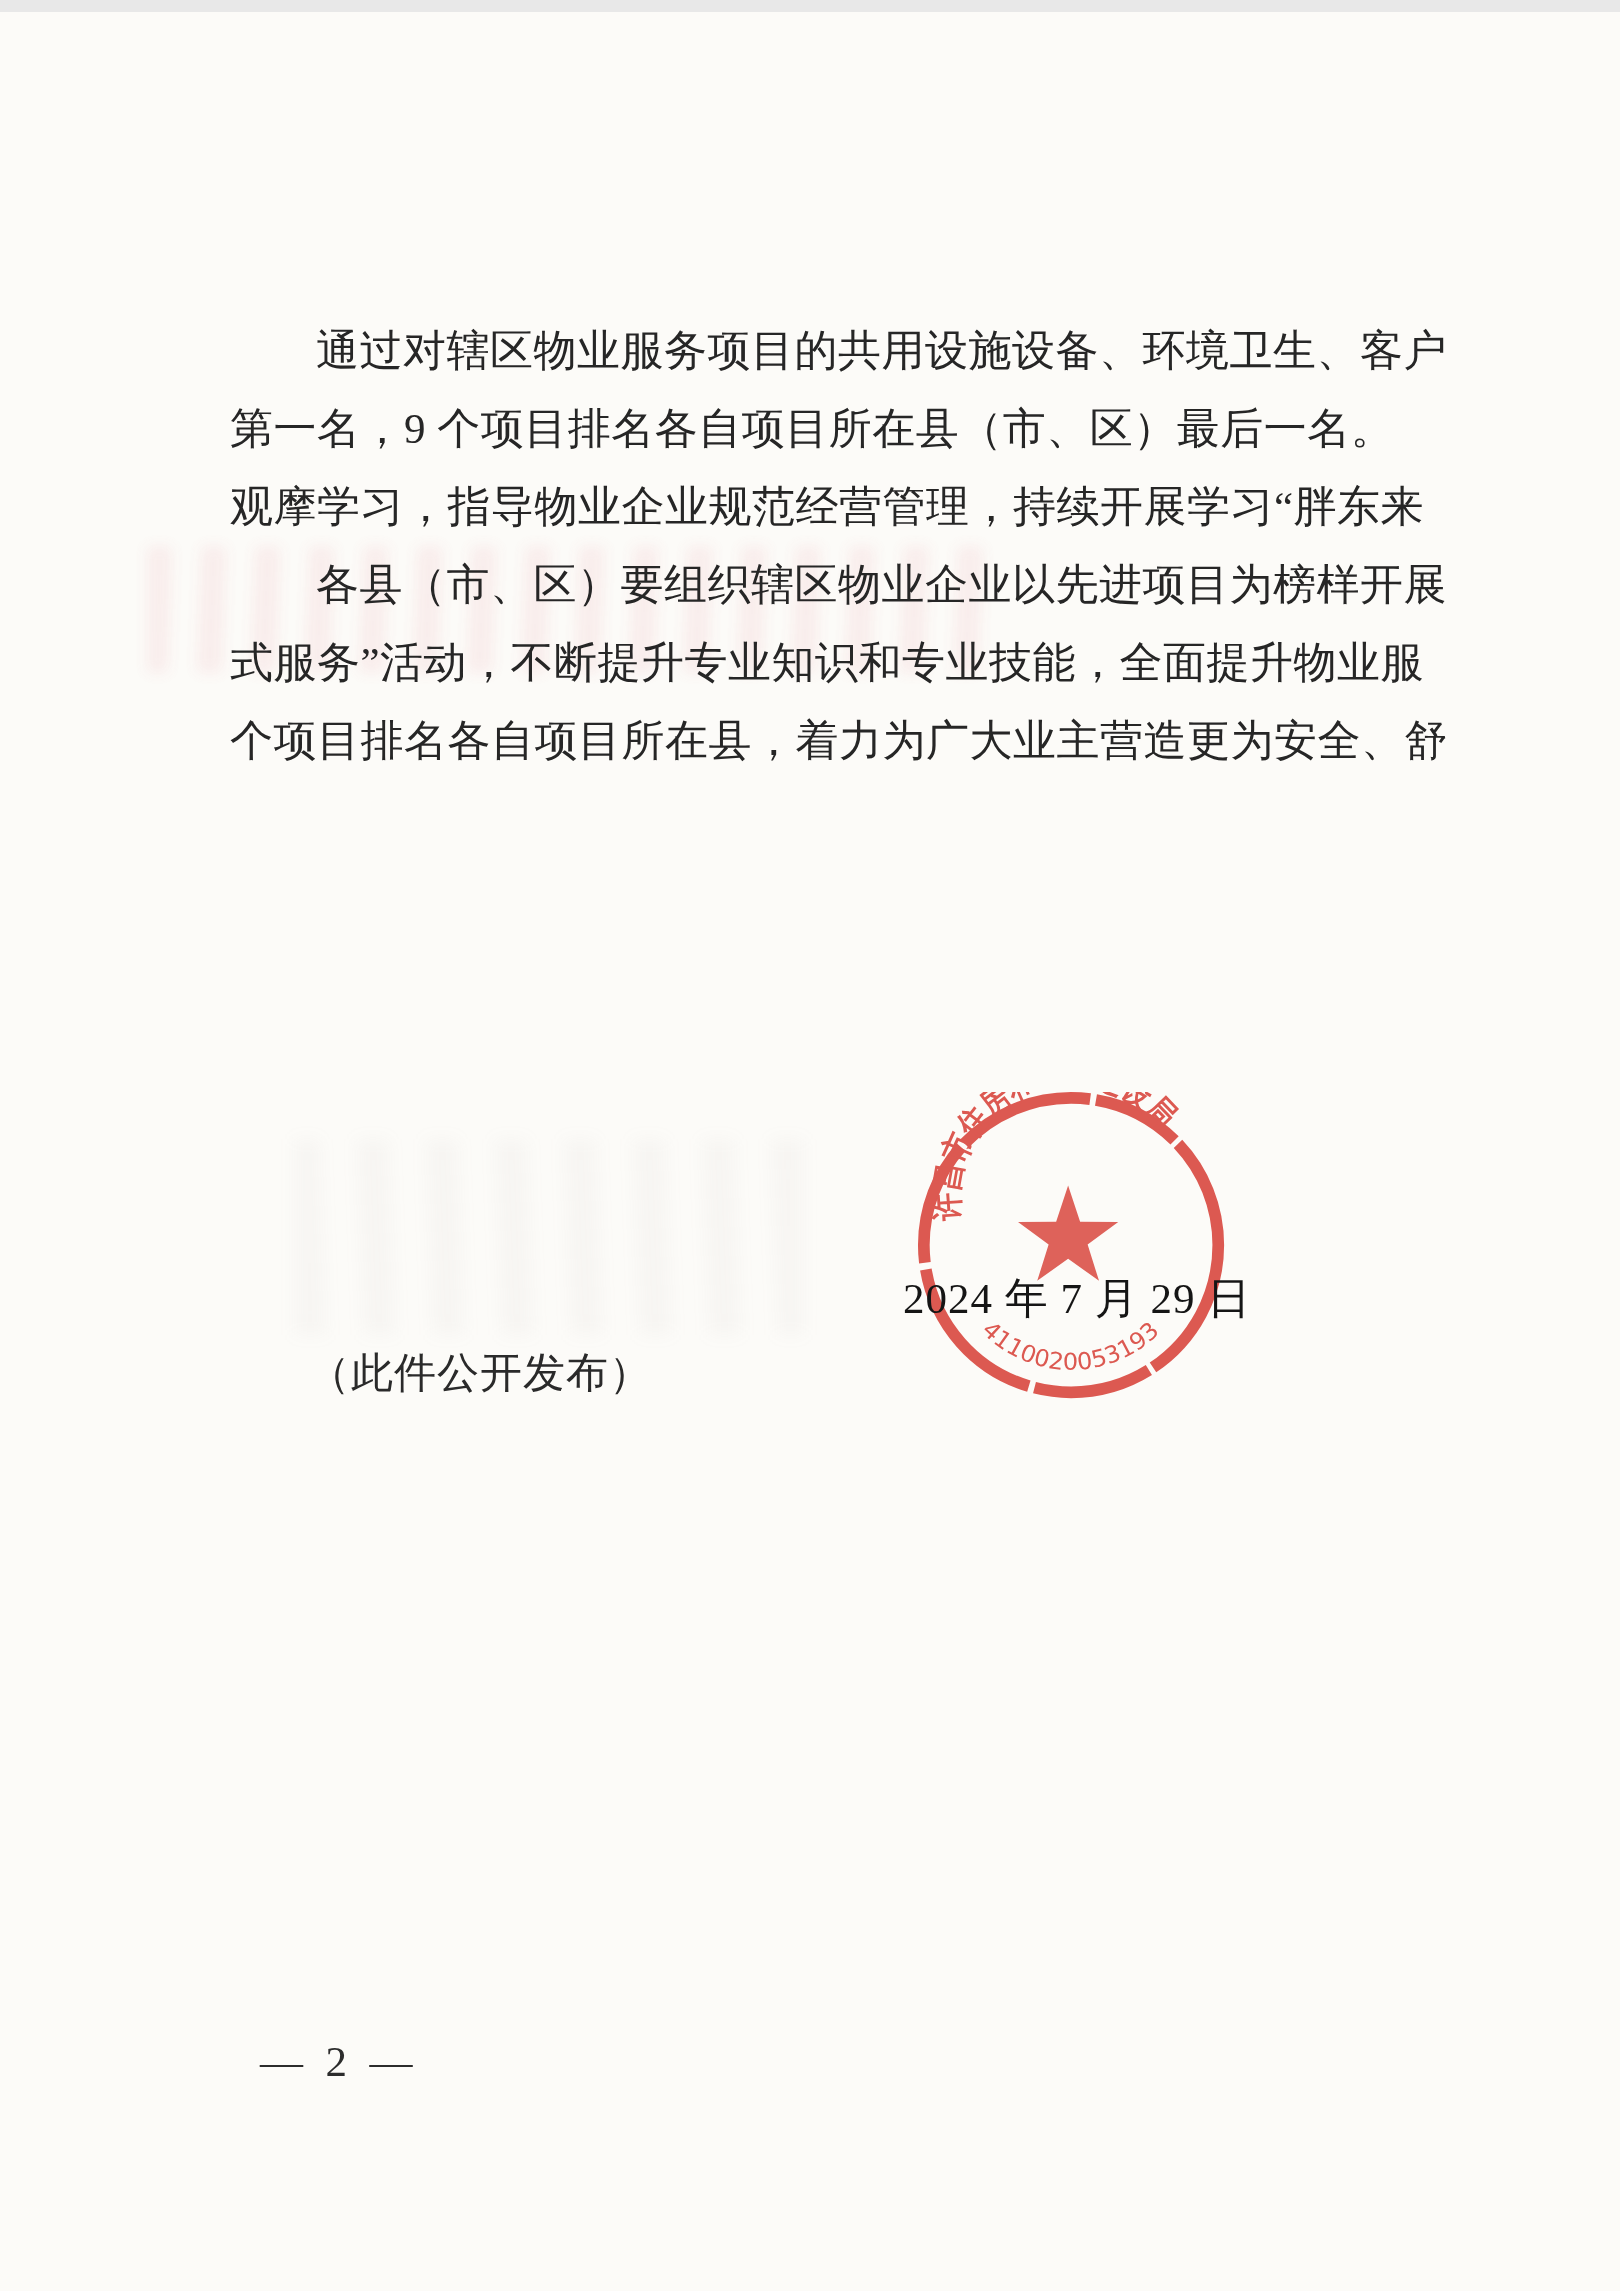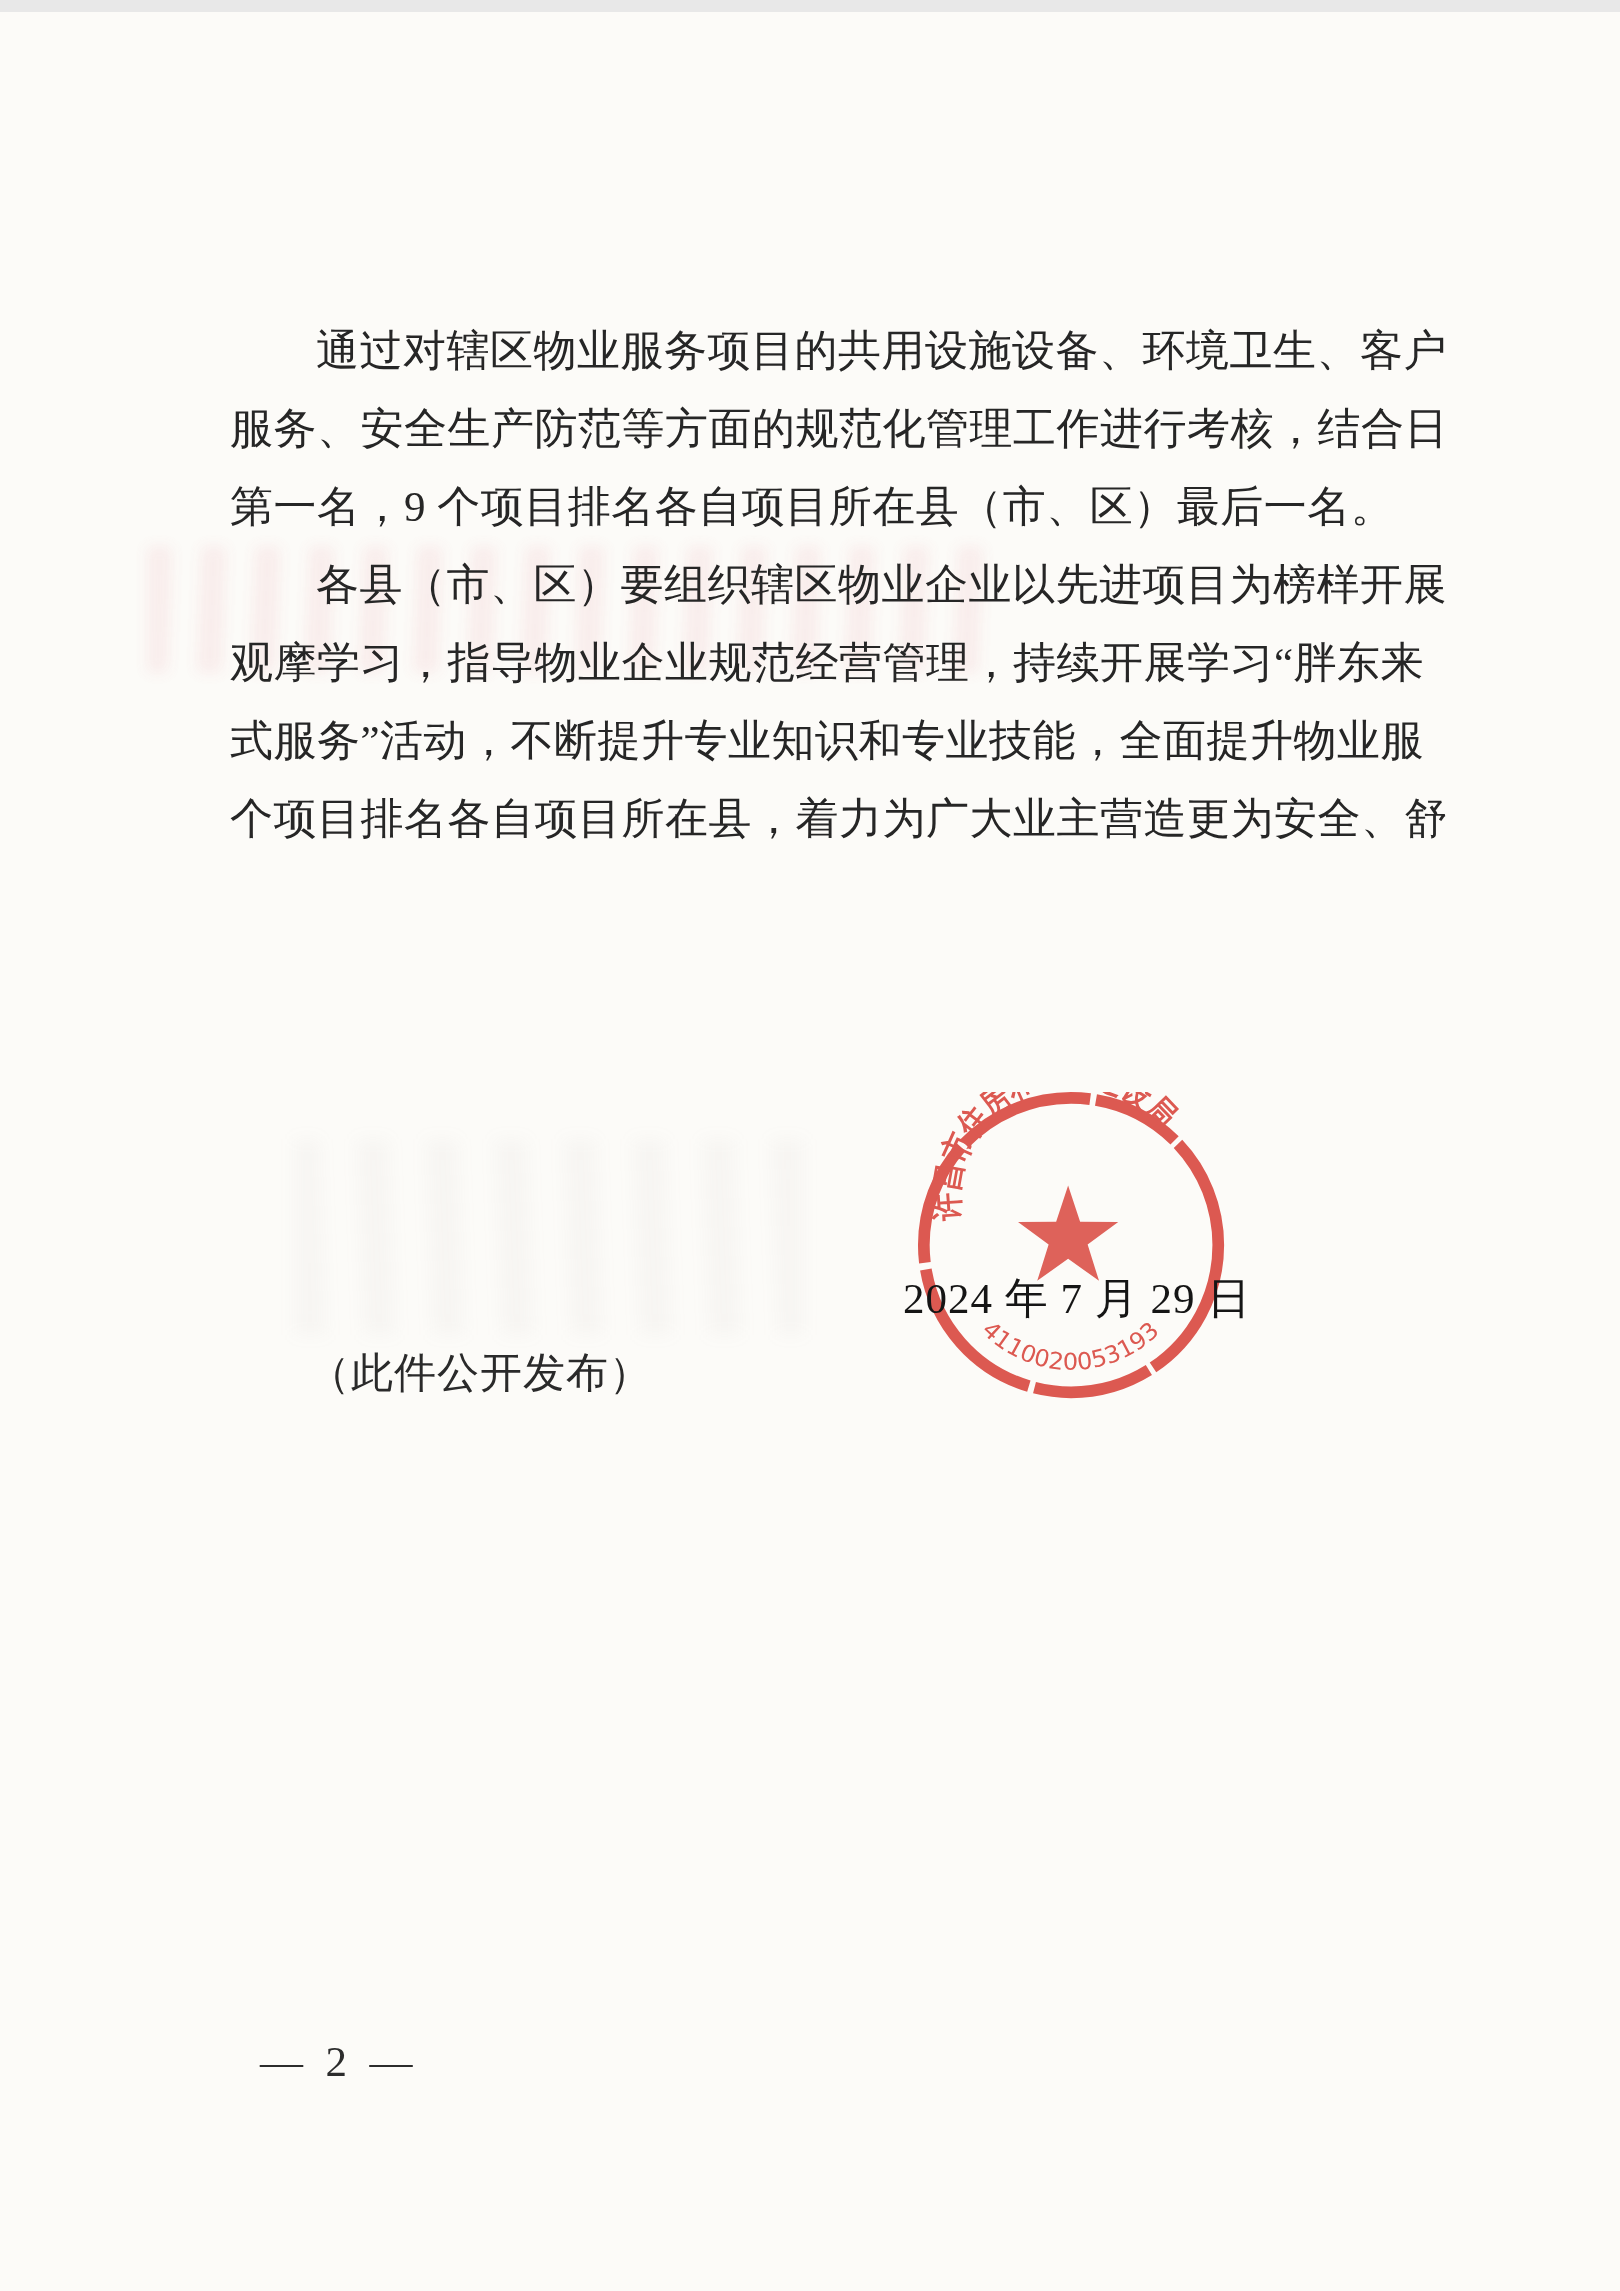--- a/index.html
+++ b/index.html
@@ -84,24 +84,23 @@
 </head>
 <body>
 
 <div class="page">
 
   <div class="bleed bleed-a"></div>
   <div class="bleed bleed-b"></div>
 
   <div class="body-text">
     <div class="line indent">通过对辖区物业服务项目的共用设施设备、环境卫生、客户</div>
-    <div class="line">服务、安全生产防范等方面的规范化管理工作进行考核，结合日</div>
     <div class="line">第一名，9 个项目排名各自项目所在县（市、区）最后一名。</div>
+    <div class="line">观摩学习，指导物业企业规范经营管理，持续开展学习“胖东来</div>
     <div class="line indent">各县（市、区）要组织辖区物业企业以先进项目为榜样开展</div>
-    <div class="line">观摩学习，指导物业企业规范经营管理，持续开展学习“胖东来</div>
     <div class="line">式服务”活动，不断提升专业知识和专业技能，全面提升物业服</div>
     <div class="line">个项目排名各自项目所在县，着力为广大业主营造更为安全、舒</div>
   </div>
 
   <svg class="seal" viewBox="0 0 320 320">
     <defs>
       <path id="arcTop" d="M 44.5 132.9 A 116 116 0 1 1 271.5 132.9" fill="none"></path>
       <path id="arcBottom" d="M 57.1 235.8 A 128 128 0 0 0 258.9 235.8" fill="none"></path>
     </defs>
     <g opacity="0.88">

